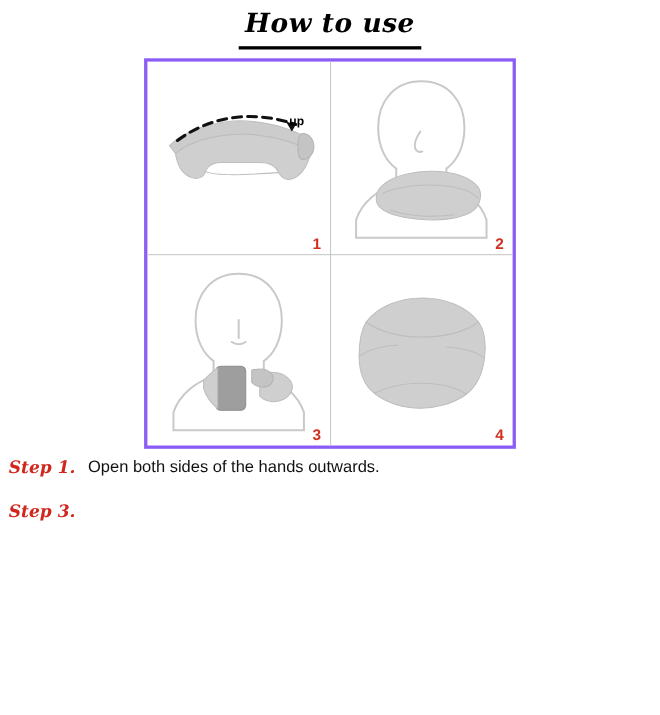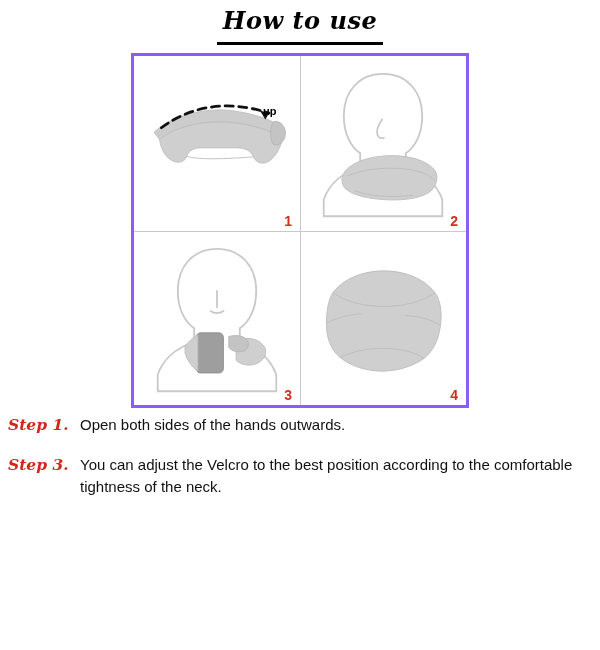--- a/index.html
+++ b/index.html
@@ -187,17 +187,16 @@
 
   <div class="steps">
     <div class="step">
       <div class="step-label">Step 1.</div>
       <div class="step-text">Open both sides of the hands outwards.</div>
     </div>
     <div class="step">
     </div>
     <div class="step">
       <div class="step-label">Step 3.</div>
-      <div class="step-text">You can adjust the Velcro to the best position according to the comfortable tightness of the neck.</div>
     </div>
   </div>
 
 </div>
 
 </body></html>

